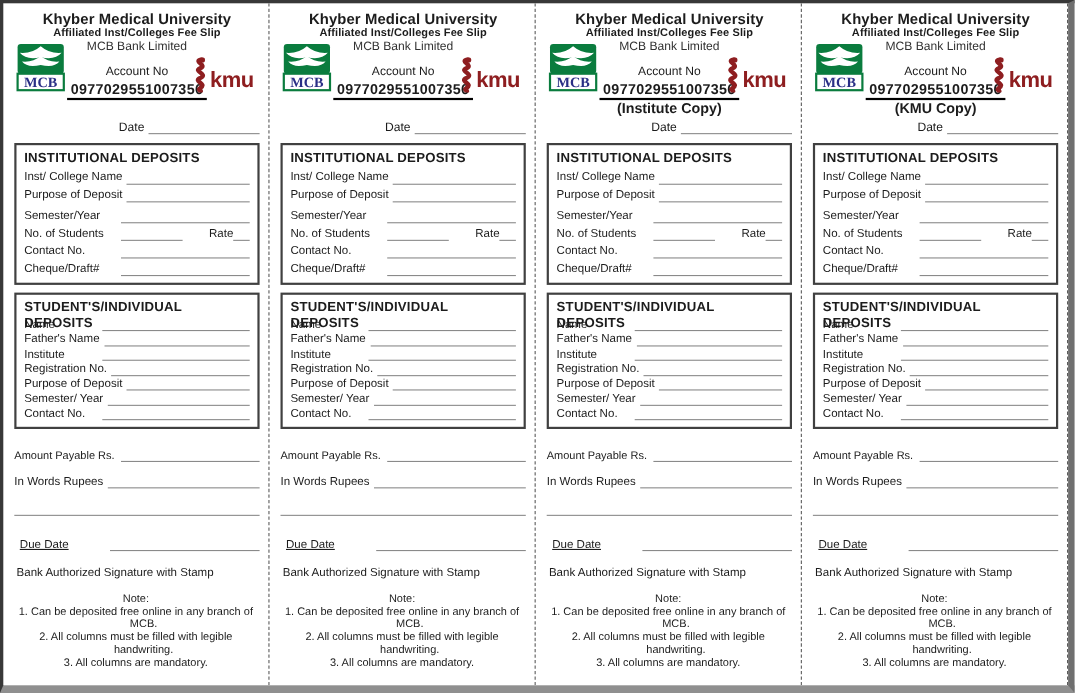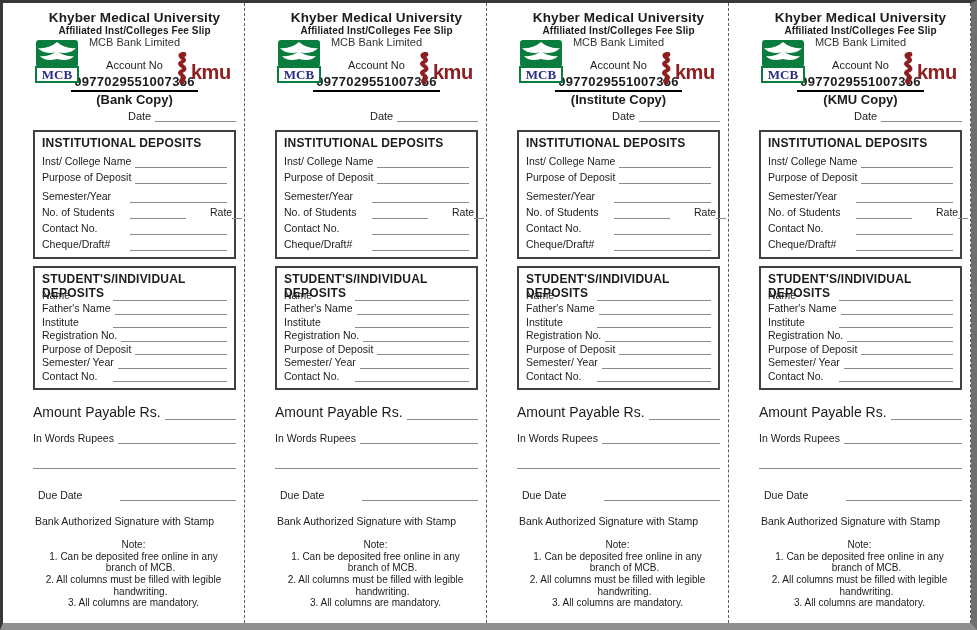--- a/index.html
+++ b/index.html
@@ -11,21 +11,20 @@
     border-top:3px solid #383838; border-left:3px solid #383838;
     border-right:6px solid #6f6f6f; border-bottom:7px solid #8f8f8f;
     display:flex; overflow:hidden;
   }
 
   .slip {
     flex:1 1 0; min-width:0;
     border-right:1px dashed #5b5b5b;
     padding:7px 8px 0 10px;
     overflow:hidden;
-    margin-left:20px;
   }
 
   
   .t1 { font-size:13.5px; font-weight:bold; line-height:1.12; text-align:center; letter-spacing:.1px; }
   .t2 { font-size:10px; font-weight:bold; line-height:1.12; text-align:center; letter-spacing:.1px; }
   .t3 { font-size:11px; line-height:1.15; text-align:center; color:#323232; }
 
   .hdr-mid { position:relative; height:58px; }
   .acct-block { text-align:center; padding-top:10px; }
   .acct-label { font-size:11px; line-height:1.2; }
@@ -47,26 +46,26 @@
   .flabel { white-space:nowrap; padding-right:4px; }
   .inst .frow { height:16px; }
   .inst .flabel { min-width:88px; }
   .inst .frow.gap { height:19px; }
   .stud .frow { height:13.5px; }
   .stud .flabel { min-width:71px; }
   .blank.short { flex:0 0 56px; }
   .rate-label { white-space:nowrap;padding-left:24px; }
 
   
-  .frow.pay   { margin-top:15px; height:15px; font-size:14px; }
+  .frow.pay   { margin-top:15px; height:15px; font-size:10px; }
   .pay .flabel { min-width:97px; }
   .frow.words { margin-top:9px; height:15px; font-size:10.5px; }
   .cont-line  { border-bottom:1px solid #8a8a8a; height:13px; margin-top:12px; }
   .frow.due   { margin-top:17px; height:15px; font-size:10.5px; padding-left:5px; }
-  .due .flabel { min-width:82px; }
+  .due .flabel { min-width:82px;text-decoration:underline; }
   .sig { margin-top:14px; font-size:10.5px; line-height:1.2; padding-left:2px; }
 
   .note { margin-top:11px; font-size:10px; line-height:1.17; padding-right:2px;text-align:center; }
   .note-title { }
   .note-item { padding-left:14px; text-indent:-14px; }
 </style>
 </head>
 <body>
 
 <div class="sheet">
@@ -85,21 +84,20 @@
         <text x="23" y="39" text-anchor="middle" font-family="Liberation Serif, serif" font-weight="bold" font-size="13" fill="#2a2f86">MCB</text>
       </svg>
       <svg class="kmu-logo" viewBox="0 0 66 32">
         <path d="M10 2 C2 4, 16 7, 9 10 C2 13, 17 15, 9 19 C2 22, 16 24, 9 28 C6 30, 11 31, 9 31" fill="none" stroke="#8e1e20" stroke-width="4" stroke-linecap="round"></path>
         <circle cx="11" cy="2.5" r="2.4" fill="#8e1e20"></circle>
         <text x="18" y="27" font-family="Liberation Sans, sans-serif" font-weight="bold" font-size="20" letter-spacing="-0.5" fill="#8e1e20">kmu</text>
       </svg>
       <div class="acct-block">
         <div class="acct-label">Account No</div>
         <div><span class="acct-no">0977029551007356</span></div>
-        <div class="copy-type">(Bank Copy)</div>
       </div>
     </div>
 
     <div class="date-row">
       <span class="flabel">Date</span>
       <span class="blank"></span>
     </div>
 
     <div class="box inst">
       <div class="box-title">INSTITUTIONAL DEPOSITS</div>

